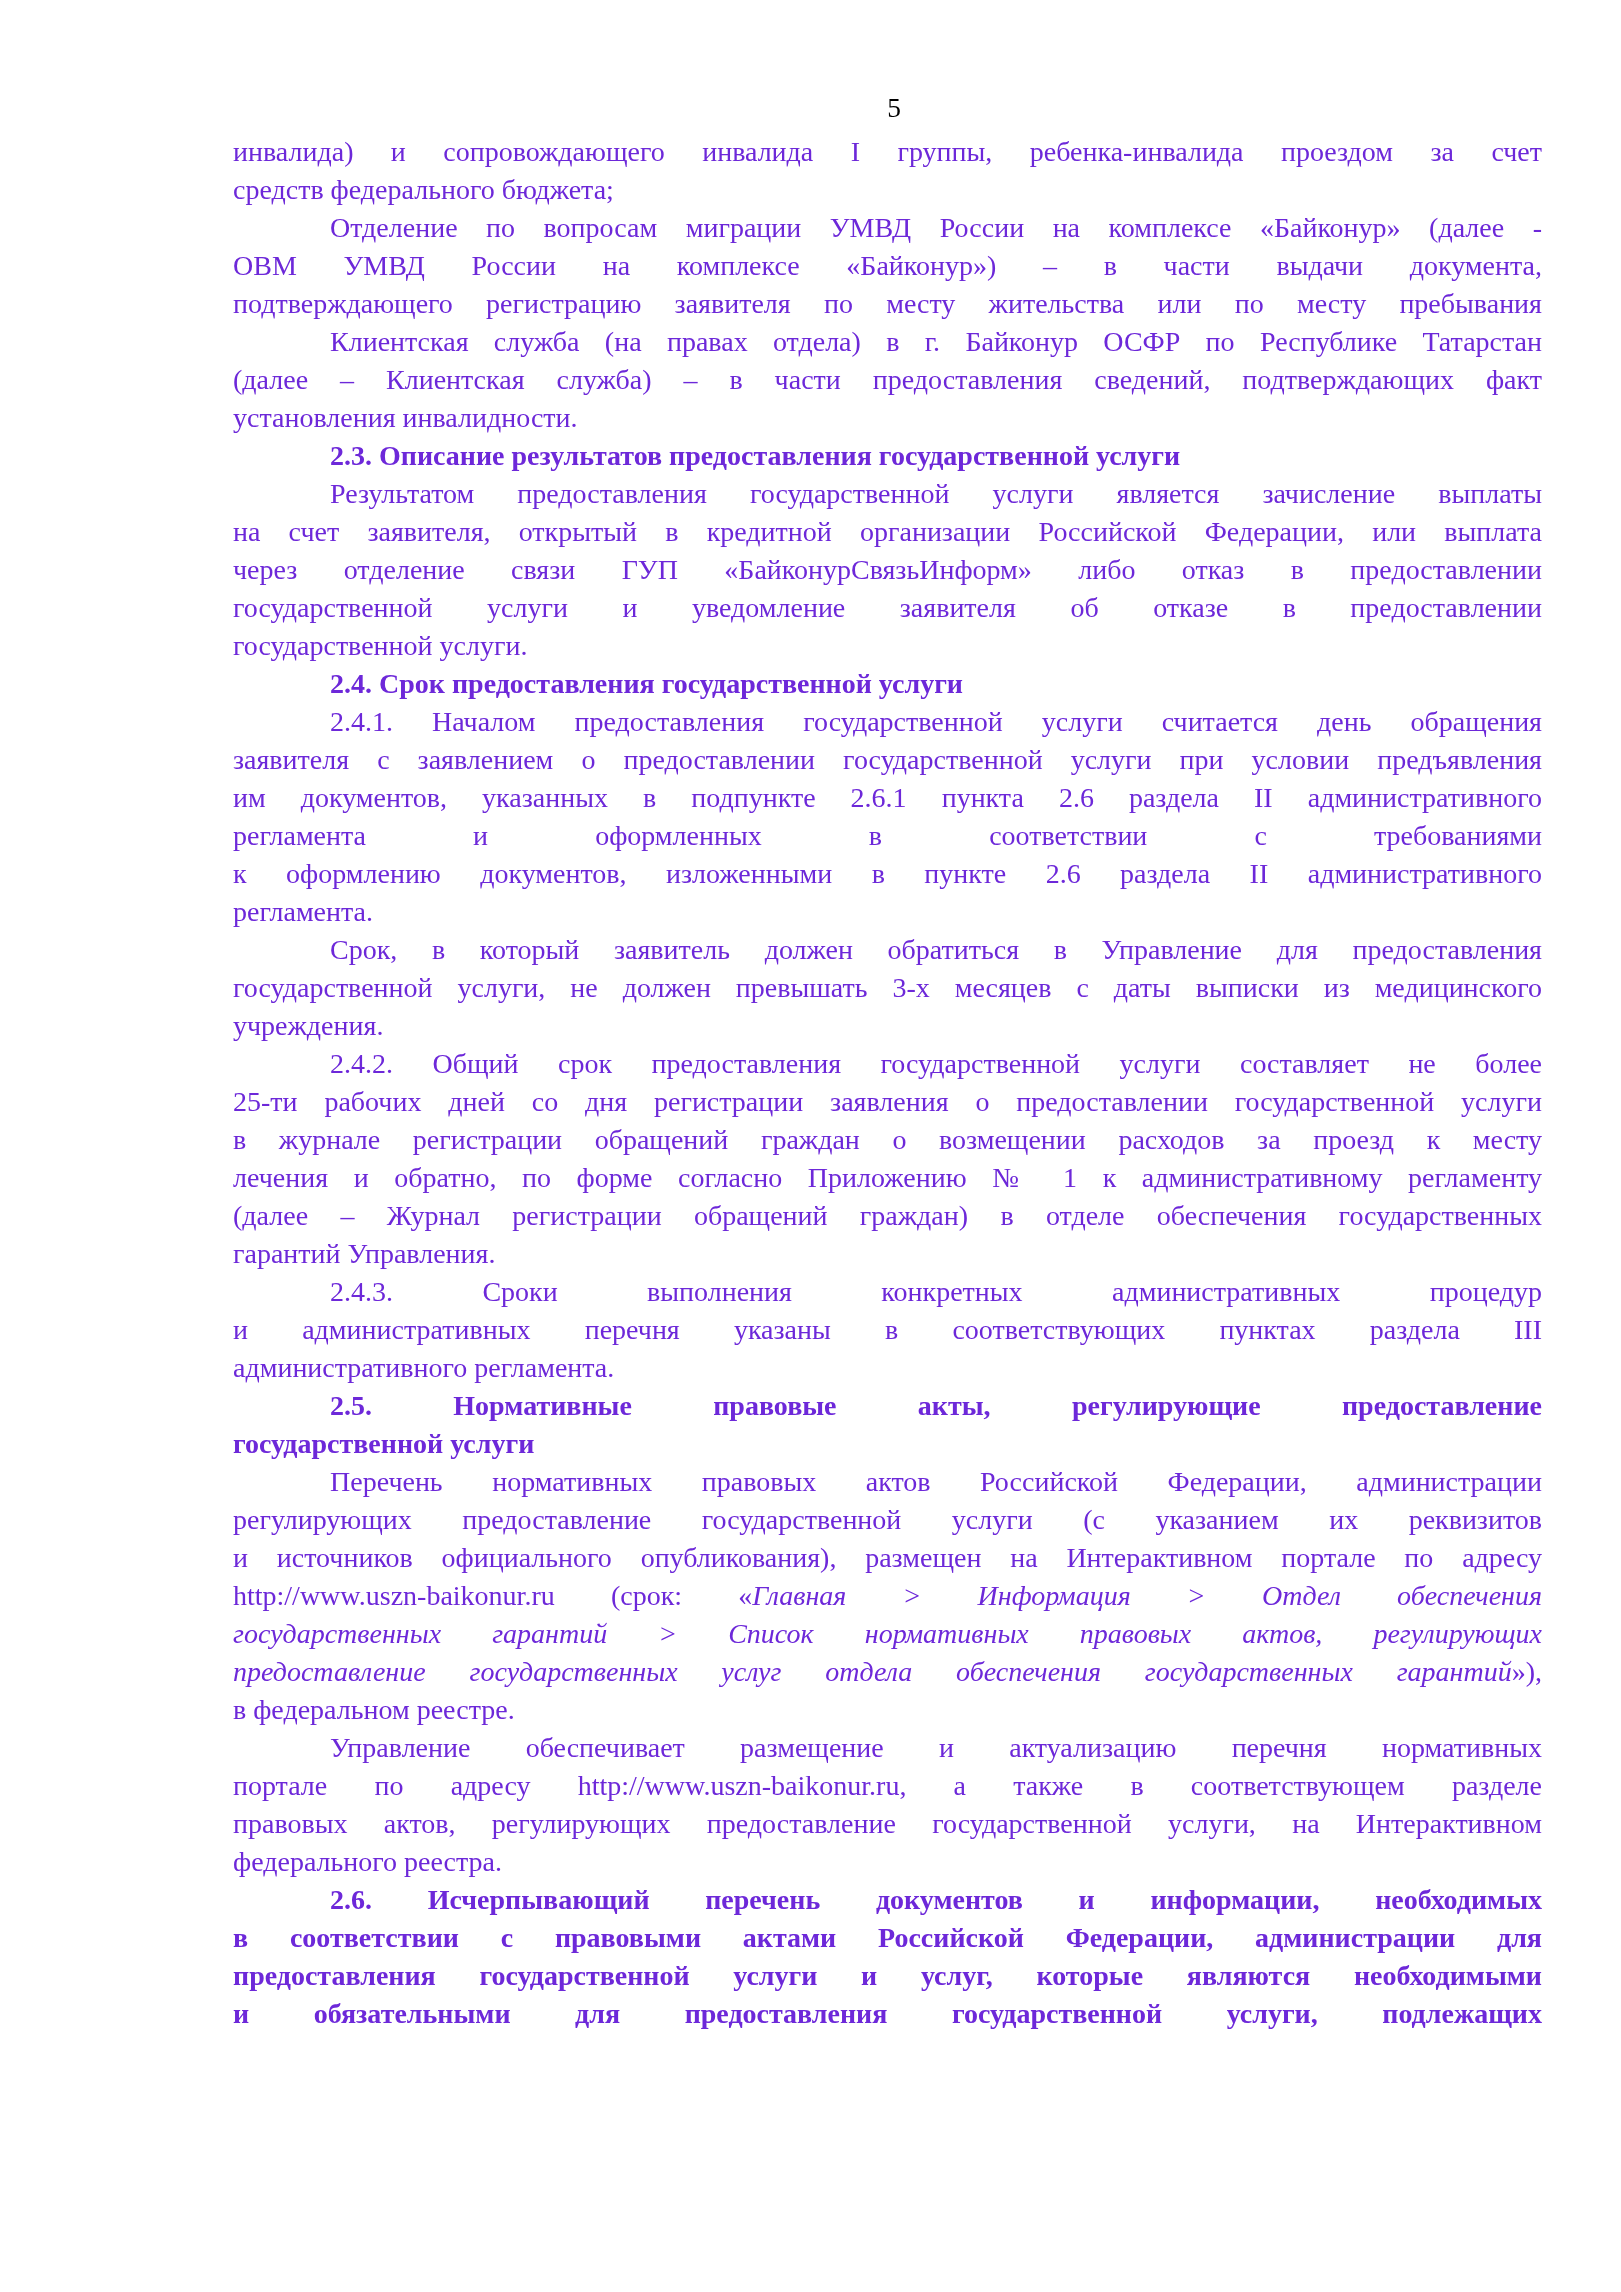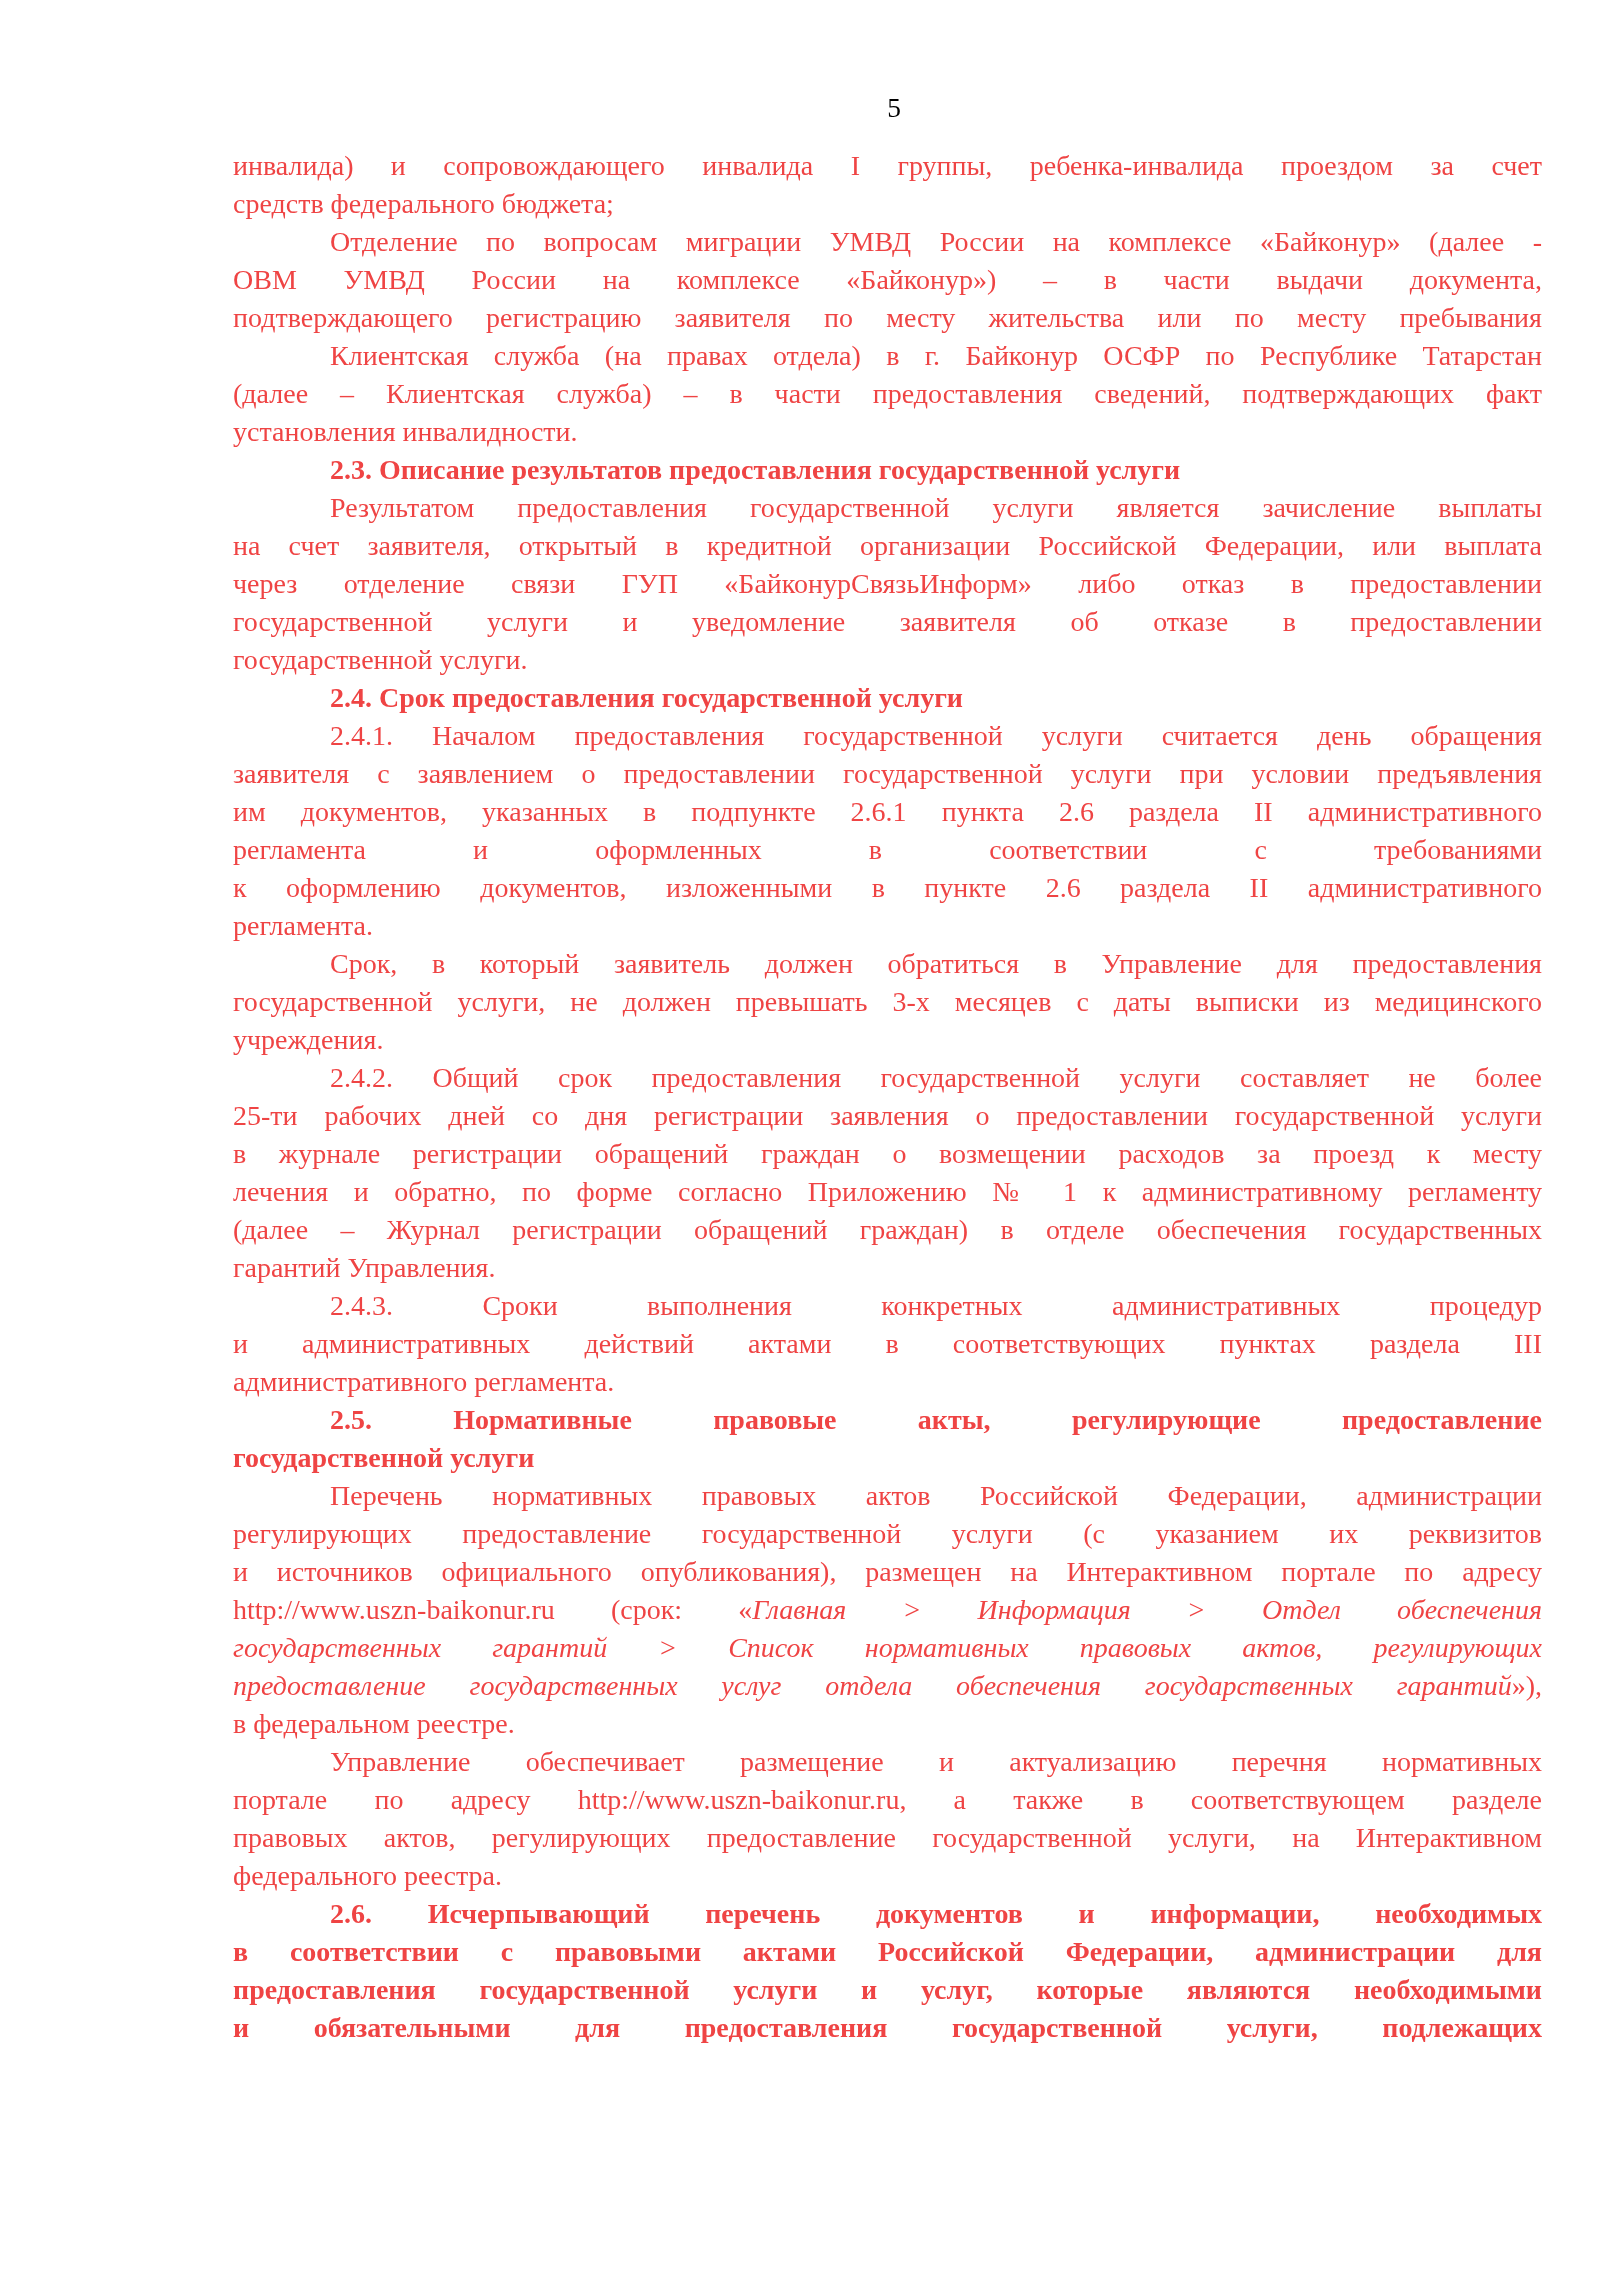--- a/index.html
+++ b/index.html
@@ -4,22 +4,22 @@
 <style>
   html, body { margin: 0; padding: 0; background: #ffffff; }
   body { width: 1621px; height: 2293px; position: relative; overflow: hidden; }
   .page { position: absolute; left: 0; top: 0; width: 1621px; height: 2293px; background: #fff; }
   .page-number {
     position: absolute; left: 0; width: 1621px; top: 90px; text-align: center;
     font-family: "Liberation Serif", serif; font-size: 27.4px; color: #000; line-height: 37px;
     padding-left: 167px; box-sizing: border-box;
   }
   .text-body {
-    position: absolute; left: 233px; top: 147px; width: 1309px;
-    font-family: "Liberation Serif", serif; font-size: 28px; color: #ef4444;
+    position: absolute; left: 233px; top: 133px; width: 1309px;
+    font-family: "Liberation Serif", serif; font-size: 28px; color: #6d28d9;
   }
   .line {
     display: block; height: 38px; line-height: 38px; white-space: nowrap;
     text-align: justify; text-align-last: justify; overflow: visible;
   }
   .line.last { text-align: center; text-align-last: left; }
   .line.indent { padding-left: 97px; }
   .b { font-weight: bold; }
   .i { font-style: italic; }
 </style>
@@ -62,21 +62,21 @@
     <span class="line last">учреждения.</span>
 
     <span class="line indent">2.4.2. Общий срок предоставления государственной услуги составляет не более</span>
     <span class="line">25-ти рабочих дней со дня регистрации заявления о предоставлении государственной услуги</span>
     <span class="line">в журнале регистрации обращений граждан о возмещении расходов за проезд к месту</span>
     <span class="line">лечения и обратно, по форме согласно Приложению № 1 к административному регламенту</span>
     <span class="line">(далее – Журнал регистрации обращений граждан) в отделе обеспечения государственных</span>
     <span class="line last">гарантий Управления.</span>
 
     <span class="line indent">2.4.3. Сроки выполнения конкретных административных процедур</span>
-    <span class="line">и административных действий актами в соответствующих пунктах раздела III</span>
+    <span class="line">и административных перечня указаны в соответствующих пунктах раздела III</span>
     <span class="line last">административного регламента.</span>
 
     <span class="line indent b">2.5. Нормативные правовые акты, регулирующие предоставление</span>
     <span class="line last b">государственной услуги</span>
 
     <span class="line indent">Перечень нормативных правовых актов Российской Федерации, администрации</span>
     <span class="line">регулирующих предоставление государственной услуги (с указанием их реквизитов</span>
     <span class="line">и источников официального опубликования), размещен на Интерактивном портале по адресу</span>
     <span class="line"><span>http://www.uszn-baikonur.ru (срок: «</span><span class="i">Главная &gt; Информация &gt; Отдел обеспечения</span></span>
     <span class="line i">государственных гарантий &gt; Список нормативных правовых актов, регулирующих</span>

